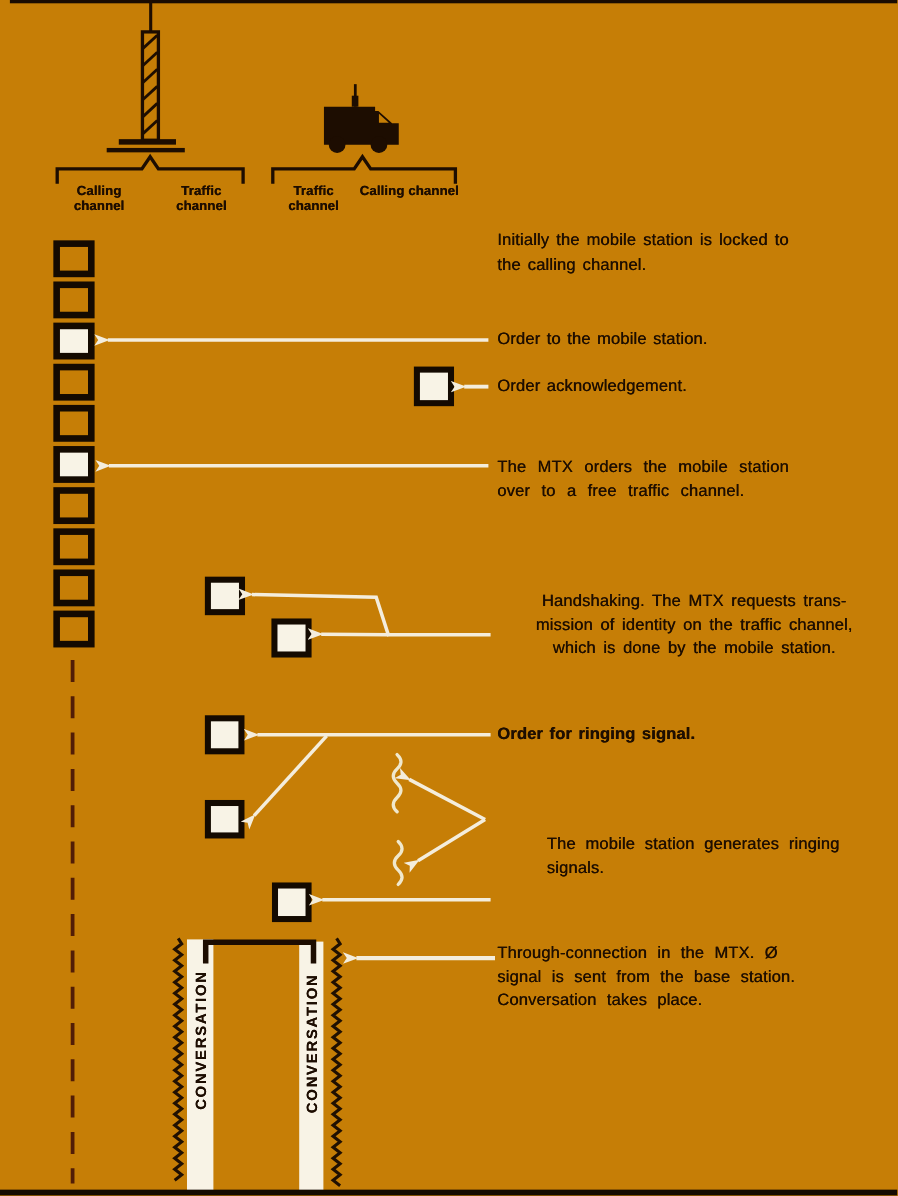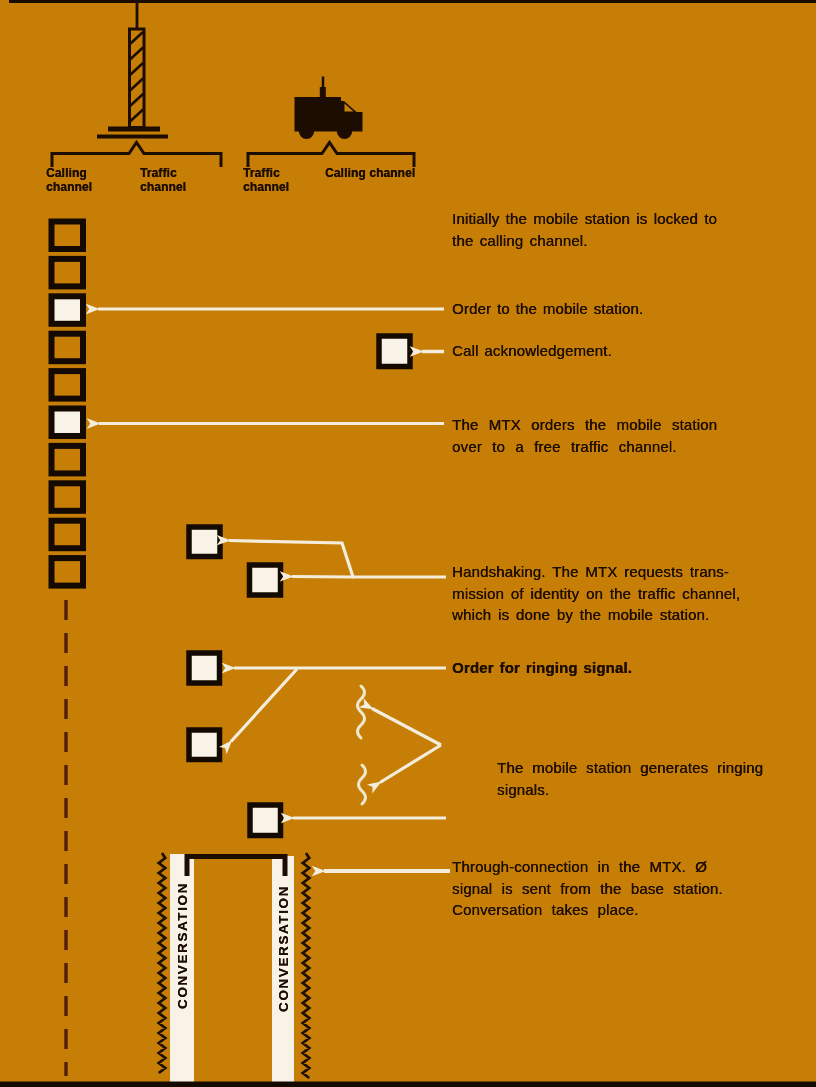--- a/index.html
+++ b/index.html
@@ -11,33 +11,33 @@
   .convbar{position:absolute;background:#F8F3E6;display:flex;align-items:center;justify-content:center;box-sizing:border-box;z-index:1;}
   .convbar span{writing-mode:vertical-rl;transform:rotate(180deg);
        font-weight:bold;font-size:13.5px;letter-spacing:1.6px;color:#1D0D01;white-space:nowrap;
        text-shadow:0 0.3px 0 currentColor;}
   #conv-left{left:170px;top:854px;width:24px;height:228px;padding-bottom:46px;}
   #conv-right{left:272px;top:856px;width:22px;height:226px;padding-bottom:42px;}
   
   svg.gfx{position:absolute;left:0;top:0;z-index:2;pointer-events:none;}
   
   .chlabel{position:absolute;top:166px;font-weight:bold;font-size:12px;color:#1D0D01;
-       letter-spacing:0.1px;z-index:3;text-shadow:0.3px 0 0 currentColor;}
+       text-align:center;letter-spacing:0.1px;z-index:3;text-shadow:0.3px 0 0 currentColor;}
   #chl-1{left:46px;width:88px;}
   #chl-2{left:140px;width:86px;}
   #chl-3{left:243px;width:84px;}
   #chl-4{left:325px;width:94px;}
   .step{position:absolute;left:452px;width:358px;font-size:15px;line-height:21.5px;
        color:#1E0E01;white-space:pre-line;letter-spacing:0.15px;word-spacing:1.5px;
        z-index:3;text-shadow:0.35px 0 0 currentColor;}
   #step-1{top:208px;word-spacing:2px;}
   #step-2{top:298px;}
   #step-3{top:340px;}
   #step-4{top:414px;word-spacing:6px;}
-  #step-5{top:561px;word-spacing:2.5px;}
+  #step-5{top:536px;word-spacing:2.5px;text-align:center;}
   #step-6{top:657px;font-weight:bold;}
   #step-7{top:757px;word-spacing:4.5px;margin-left:45px;}
   #step-8{top:803px;}
   #step-9{top:856px;word-spacing:5px;}
 </style>
 </head>
 <body>
 
 <div class="page">
 
@@ -132,21 +132,21 @@
   </svg>
 
   <div class="chlabel" id="chl-1">Calling channel</div>
   <div class="chlabel" id="chl-2">Traffic channel</div>
   <div class="chlabel" id="chl-3">Traffic channel</div>
   <div class="chlabel" id="chl-4">Calling channel</div>
 
   <div class="step" id="step-1">Initially the mobile station is locked to
 the calling channel.</div>
   <div class="step" id="step-2">Order to the mobile station.</div>
-  <div class="step" id="step-3">Call acknowledgement.</div>
+  <div class="step" id="step-3">Order acknowledgement.</div>
   <div class="step" id="step-4">The MTX orders the mobile station
 over to a free traffic channel.</div>
   <div class="step" id="step-5">Handshaking. The MTX requests trans-
 mission of identity on the traffic channel,
 which is done by the mobile station.</div>
   <div class="step" id="step-6">Order for ringing signal.</div>
   <div class="step" id="step-7">The mobile station generates ringing
 signals.</div>
   <div class="step" id="step-9">Through-connection in the MTX. Ø
 signal is sent from the base station.

